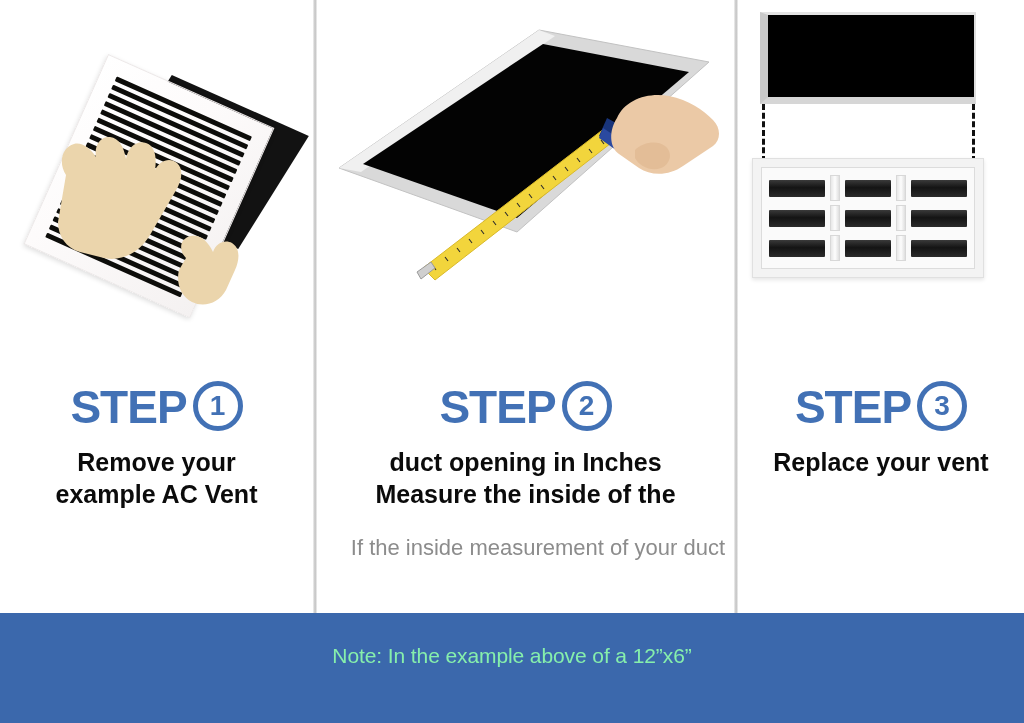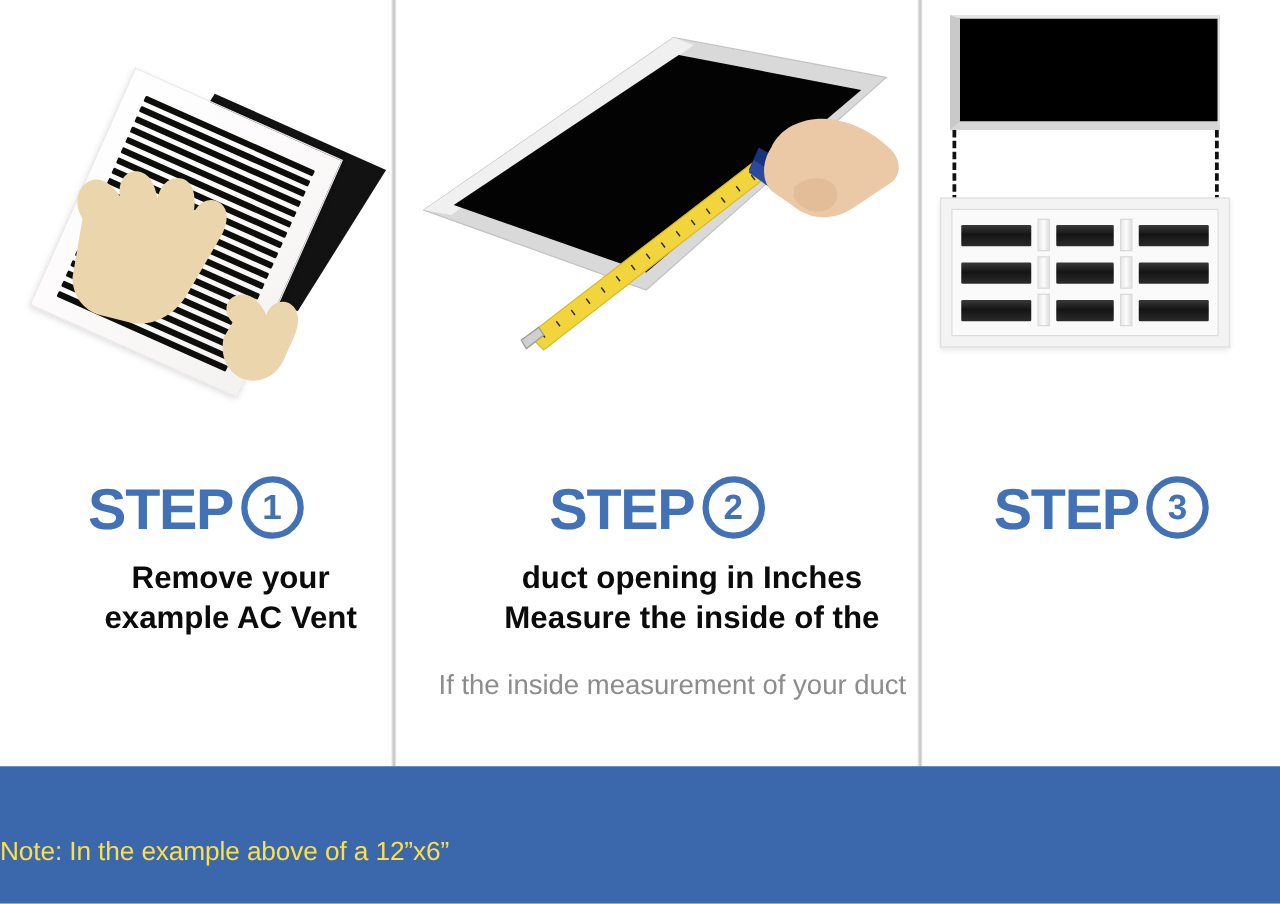--- a/index.html
+++ b/index.html
@@ -106,21 +106,20 @@
   .step-caption {
     position: absolute;
     left: 0;
     width: 100%;
     text-align: center;
     color: #0b0b0b;
     font-weight: bold;
     font-size: 25px;
     line-height: 1.28;
     font-family: "Liberation Sans", sans-serif;
-    margin-left: 28px;
   }
   #step-cap-1 { top: 446px; }
   #step-cap-2 { top: 446px; }
   #step-cap-3 { top: 446px; }
 
   
   #step-subnote {
     position: absolute;
     left: 8px;
     top: 532px;
@@ -133,23 +132,23 @@
   }
 
   
   #banner {
     position: absolute;
     left: 0;
     top: 613px;
     width: 1024px;
     height: 110px;
     background: #3b68ac;
-    color: #fde047;
+    color: #86efac;
     display: flex;
-    flex-direction: row;
+    flex-direction: column;
     align-items: center;
     justify-content: flex-start;
     padding-top: 28px;
     box-sizing: border-box;
   }
   .banner-line {
     font-size: 21px;
     line-height: 1.45;
     text-align: center;
     white-space: nowrap;
@@ -464,19 +463,22 @@
           </div>
         </div>
 
       </div>
     </div>
 
     <div class="step-head" id="step-head-3">
       <span class="step-word">STEP</span><span class="step-badge"><span class="step-badge-num">3</span></span>
     </div>
 
+    <div class="step-caption" id="step-cap-3">
+      <div>Replace your vent</div>
+    </div>
   </div>
 
   <div id="banner">
     <div class="banner-line">Note: In the example above of a 12”x6”</div>
   </div>
 
 </div>
 
 </body></html>

